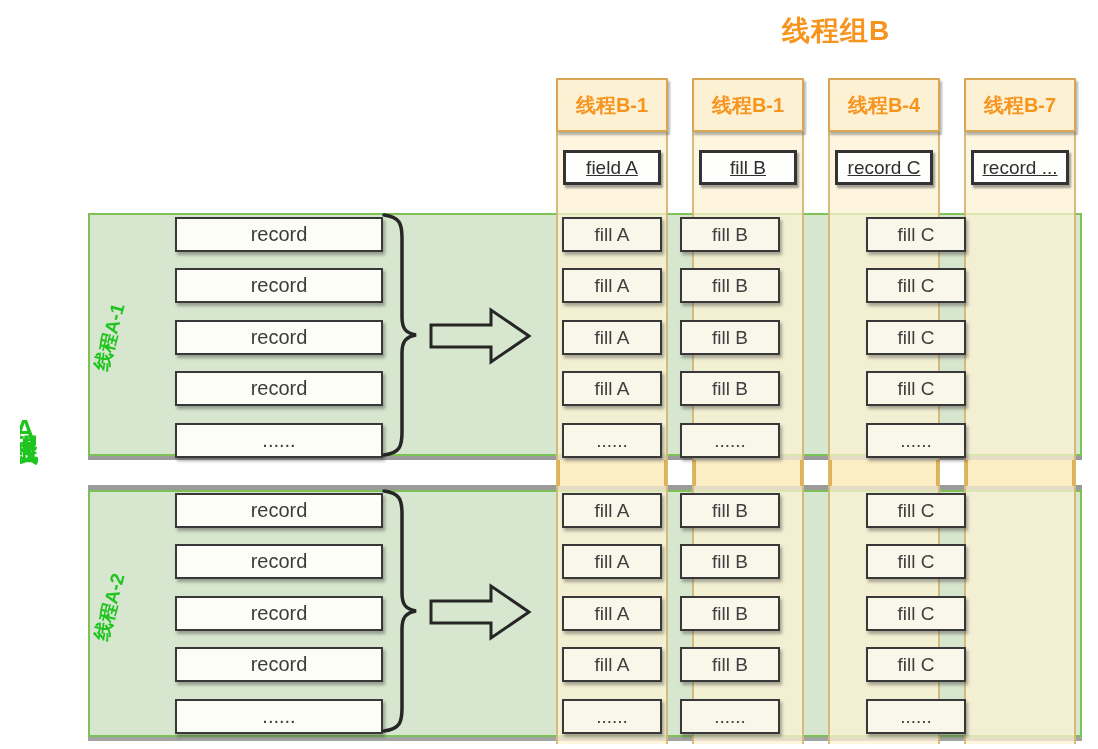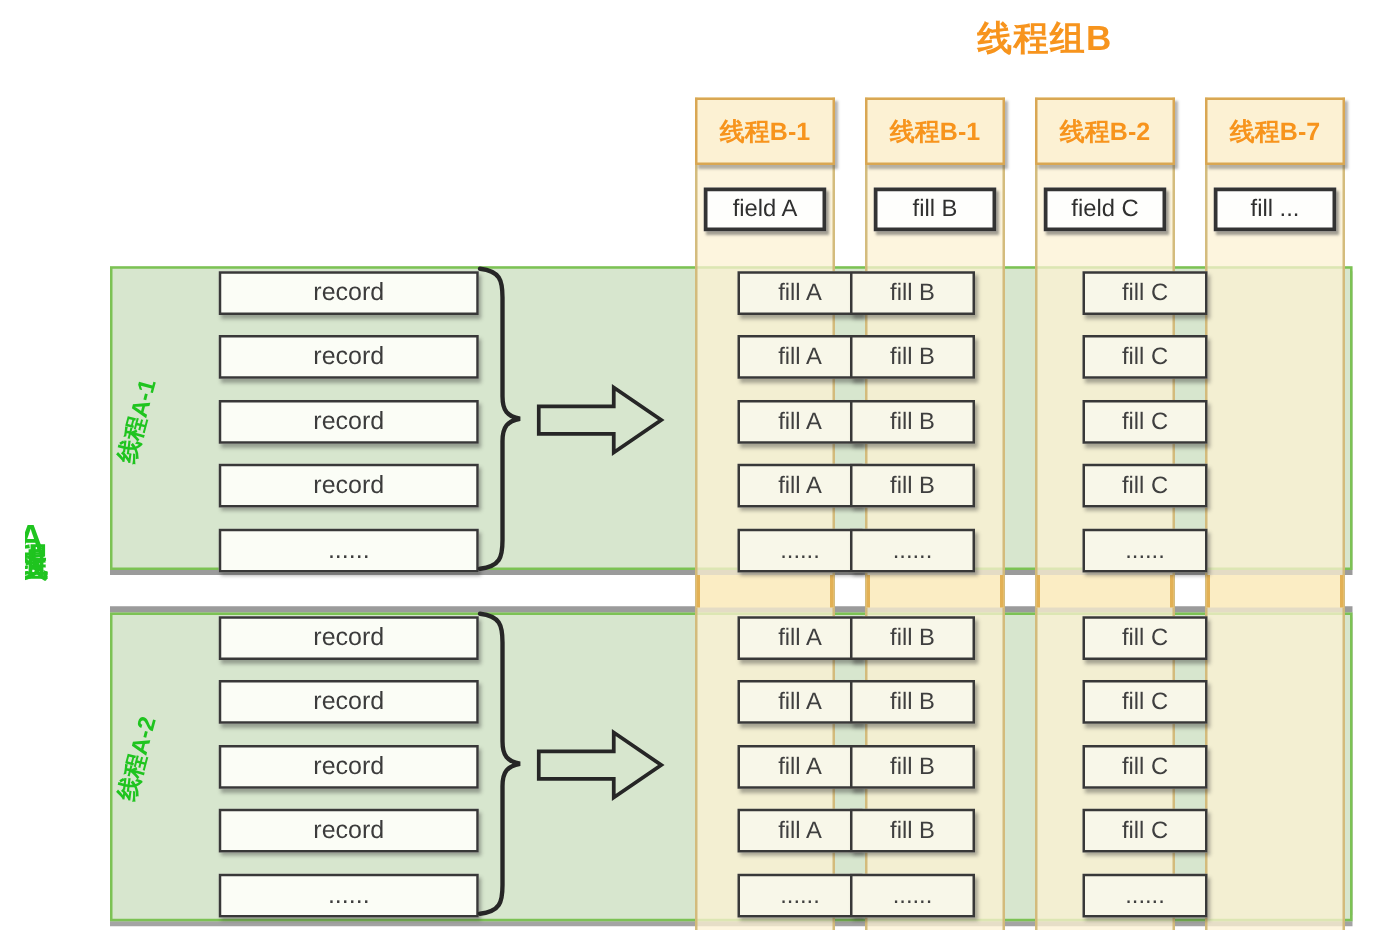--- a/index.html
+++ b/index.html
@@ -24,21 +24,21 @@
 
   .header{position:absolute;top:78px;height:54px;width:112px;box-sizing:border-box;
           background:#FCF1D3;border:2px solid #D9A753;z-index:3;
           display:flex;align-items:center;justify-content:center;
           font-size:20px;font-weight:bold;color:#F7941D;
           box-shadow:2px 3px 2px rgba(90,90,90,0.45);}
 
   .field{position:absolute;top:150px;height:35px;width:98px;box-sizing:border-box;
          background:#FEFEFC;border:3px solid #333333;z-index:5;
          display:flex;align-items:center;justify-content:center;
-         font-size:19px;color:#2F2F2F;box-shadow:2px 3px 2px rgba(70,70,70,0.5);}
+         font-size:19px;color:#2F2F2F;box-shadow:2px 3px 2px rgba(70,70,70,0.5);text-decoration:underline;}
   .f1{left:563px}.f2{left:699px}.f3{left:835px}.f4{left:971px}
 
   
   .panel{position:absolute;left:88px;width:994px;box-sizing:border-box;background:#D7E6CE;
          border:2px solid #7CC254;z-index:1;}
   .panel.p1{top:213px;height:243px;box-shadow:0 4px 0 #9B9B9B;}
   .panel.p2{top:490px;height:247px;box-shadow:0 -5px 0 #9B9B9B,0 4px 0 rgba(90,90,90,0.55);}
 
   
   .hl{position:absolute;top:460px;height:26px;width:110px;box-sizing:border-box;background:#FBEDC4;
@@ -49,21 +49,21 @@
   .glabel{position:absolute;width:90px;height:24px;display:flex;align-items:center;justify-content:center;
           transform:rotate(-75deg);font-size:19px;font-weight:bold;color:#1FC41F;white-space:nowrap;z-index:6;}
   .gl1{left:65px;top:325px}.gl2{left:65px;top:595px}
 
   
   .box{position:absolute;height:35px;box-sizing:border-box;border:2px solid #383838;z-index:5;
        display:flex;align-items:center;justify-content:center;
        box-shadow:2px 3px 3px rgba(50,50,50,0.4);margin-left:20px;}
   .record{left:155px;width:208px;background:#FBFDF6;font-size:20px;color:#3C3C3C;}
   .fillbox{width:100px;background:#F8F7E9;font-size:19px;color:#3F3F3F;}
-  .fc1{left:570px}.fc2{left:660px}.fc3{left:846px}
+  .fc1{left:542px}.fc2{left:660px}.fc3{left:846px}
 
   .r11{top:217px}.r12{top:268px}.r13{top:320px}.r14{top:371px}.r15{top:423px}
   .r21{top:493px}.r22{top:544px}.r23{top:596px}.r24{top:647px}.r25{top:699px}
 
   .brace{position:absolute;left:376px;width:44px;height:246px;z-index:6;}
   .b1{top:212px}.b2{top:488px}
   .arrow{position:absolute;left:429px;width:104px;height:58px;z-index:6;}
   .a1{top:307px}.a2{top:583px}
 </style>
 </head>
@@ -85,27 +85,27 @@
   <div class="col c3"></div>
   <div class="col c4"></div>
 
   <div class="hl h1"></div>
   <div class="hl h2"></div>
   <div class="hl h3"></div>
   <div class="hl h4"></div>
 
   <div class="header c1">线程B-1</div>
   <div class="header c2">线程B-1</div>
-  <div class="header c3">线程B-2</div>
+  <div class="header c3">线程B-4</div>
   <div class="header c4">线程B-7</div>
 
   <div class="field f1">field A</div>
   <div class="field f2">fill B</div>
-  <div class="field f3">field C</div>
-  <div class="field f4">fill ...</div>
+  <div class="field f3">record C</div>
+  <div class="field f4">record ...</div>
 
   <div class="glabel gl1">线程A-1</div>
   <div class="glabel gl2">线程A-2</div>
 
   <div class="box record r11">record</div>
   <div class="box record r12">record</div>
   <div class="box record r13">record</div>
   <div class="box record r14">record</div>
   <div class="box record r15">......</div>
 

